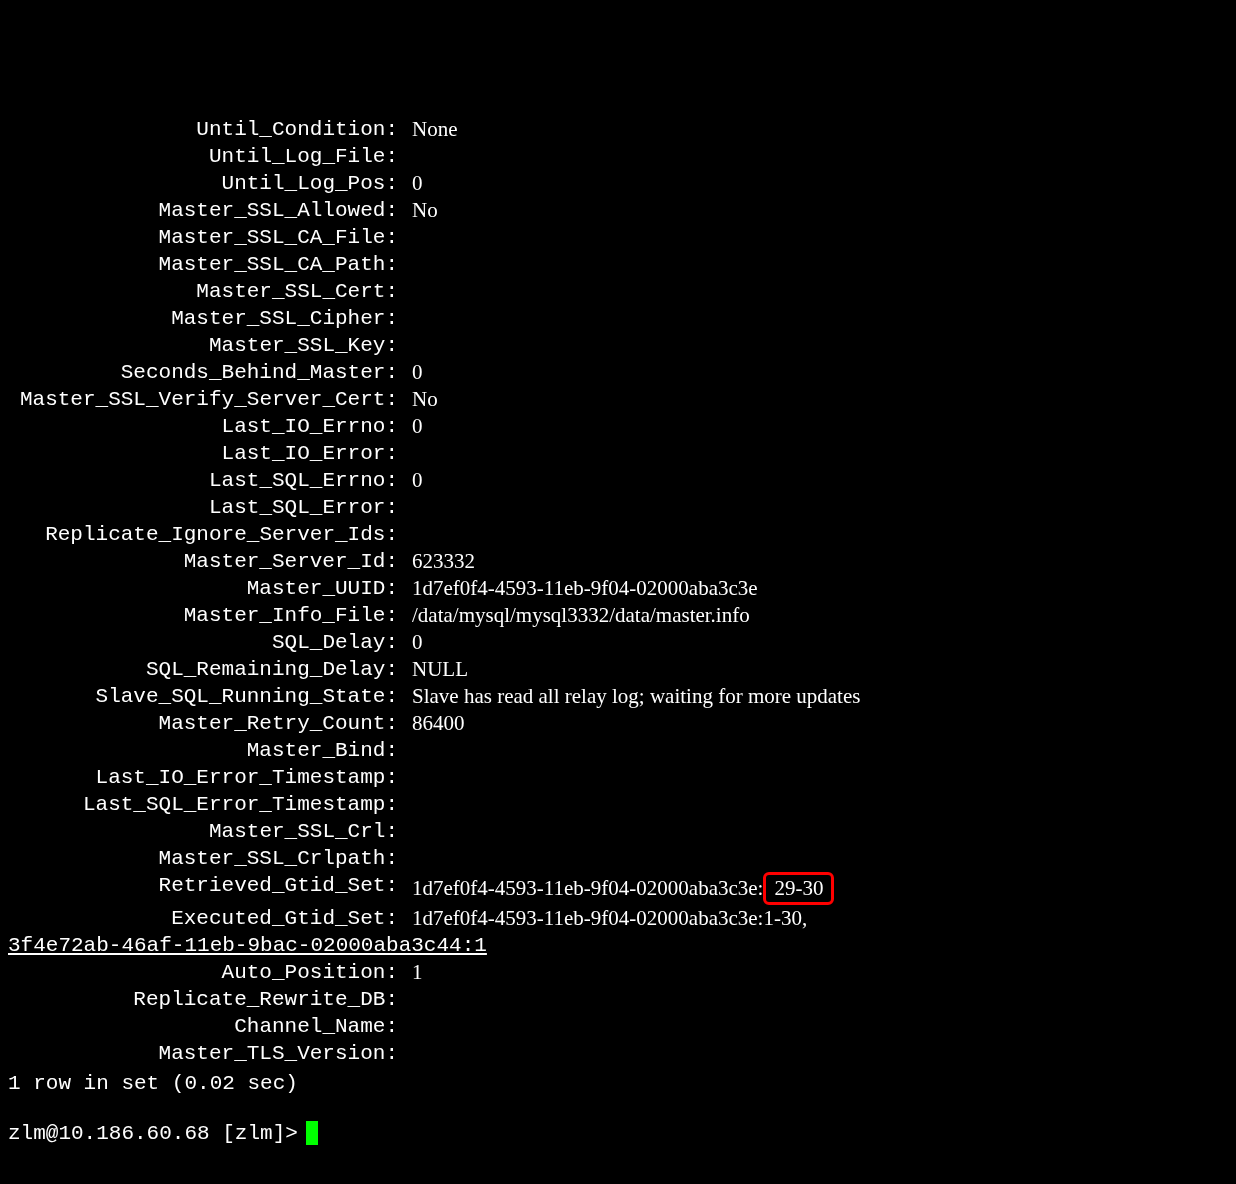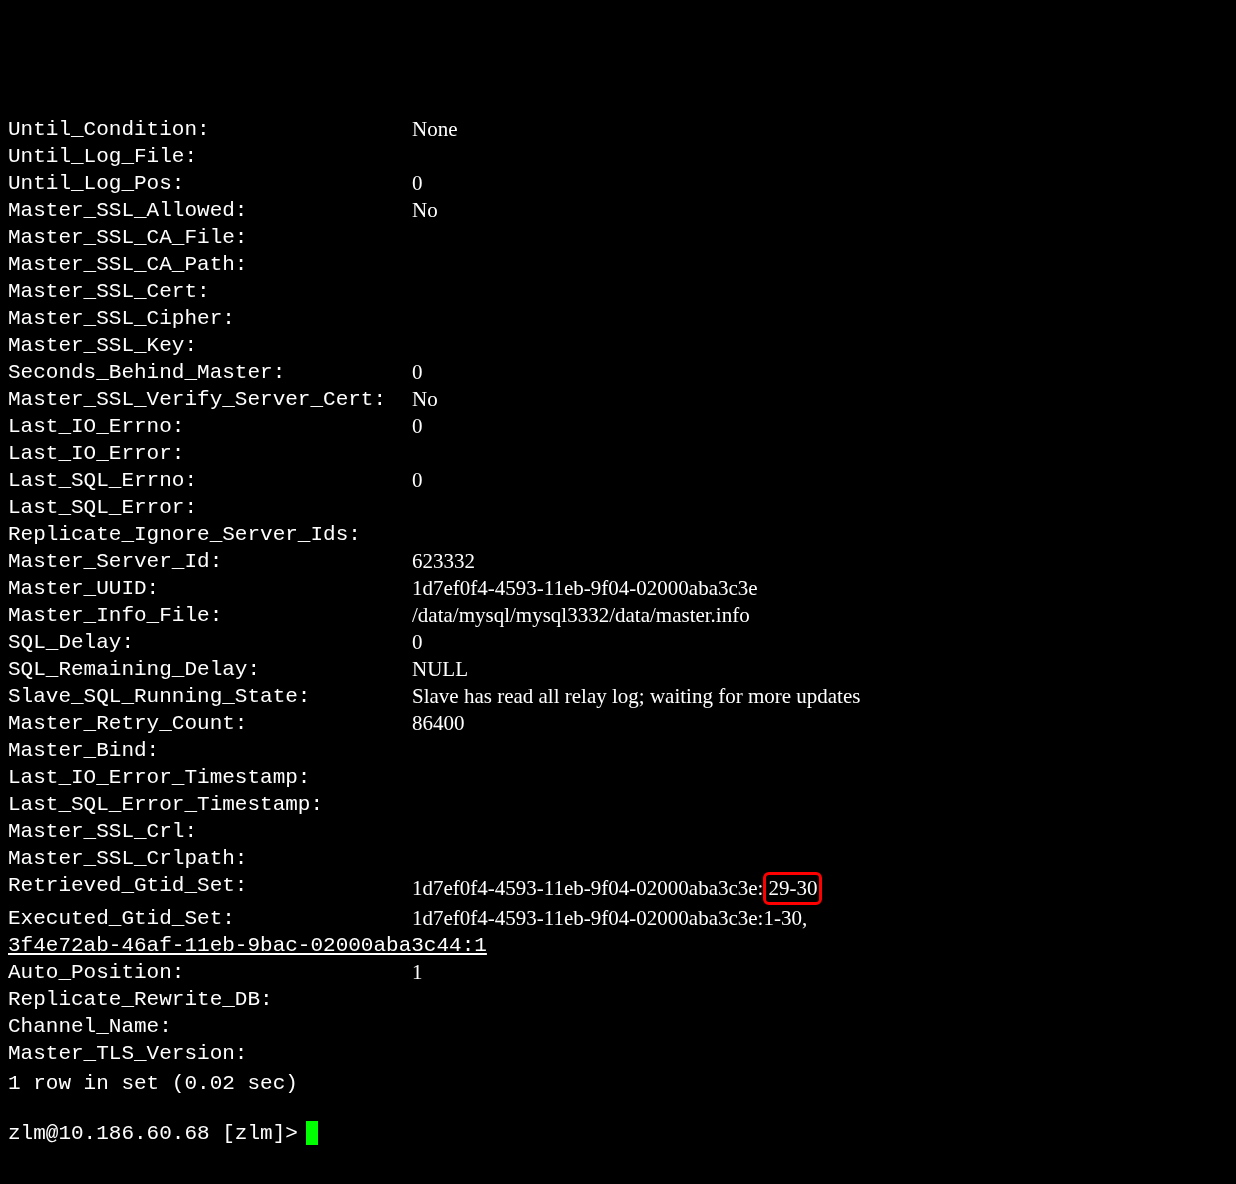--- a/index.html
+++ b/index.html
@@ -13,31 +13,31 @@
       white-space: pre;
       overflow-x: auto;
       width: 1236px;
       height: 1184px;
     }
     .row {
       display: flex;
     }
     .label {
       width: 390px;
-      text-align: left;
+      text-align: right;
       flex-shrink: 0;
     }
     .value {
       padding-left: 14px;
       font-family: Liberation Serif, serif;
     }
     .highlight {
       border: 3px solid #ff0000;
       border-radius: 6px;
-      padding: 0 2px;
+      padding: 0 8px;
       display: inline-block;
     }
     .continuation {
       padding-left: 0;
       text-decoration: underline;
     }
     .summary {
       margin-top: 3px;
     }
     .prompt-line {

